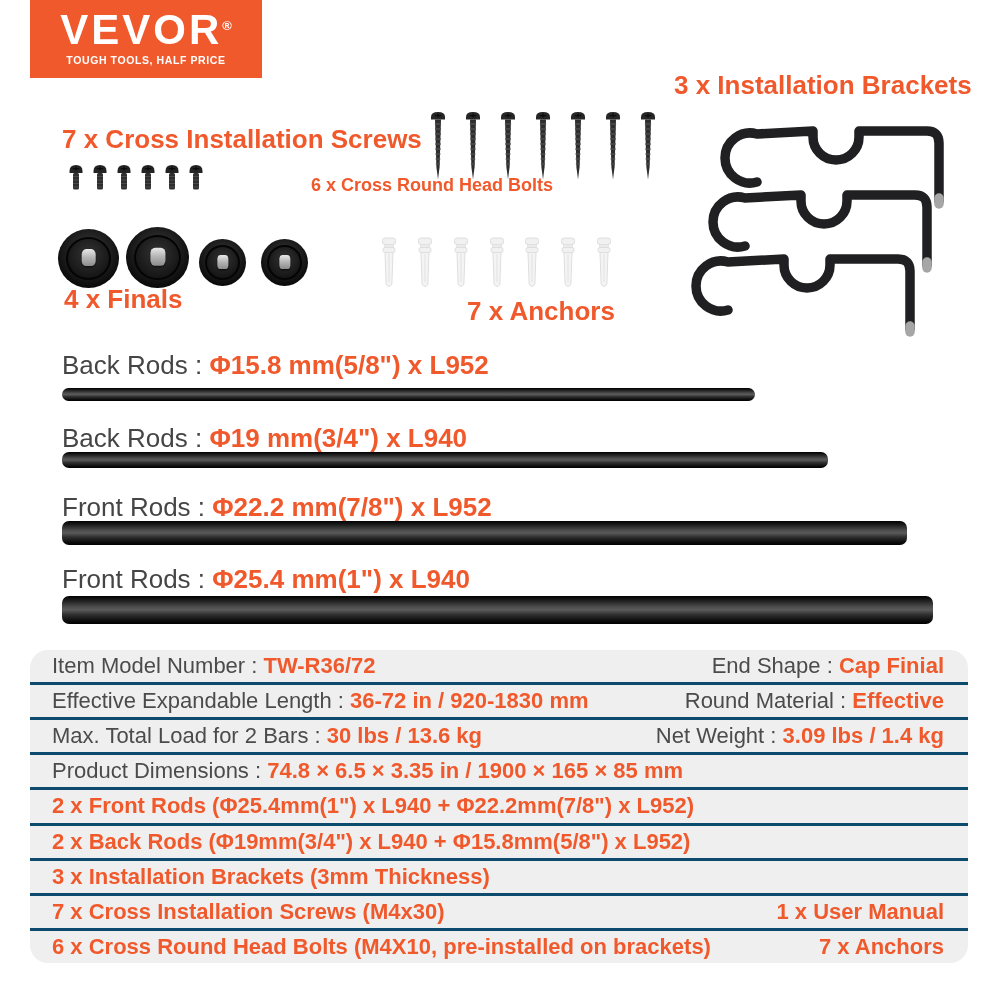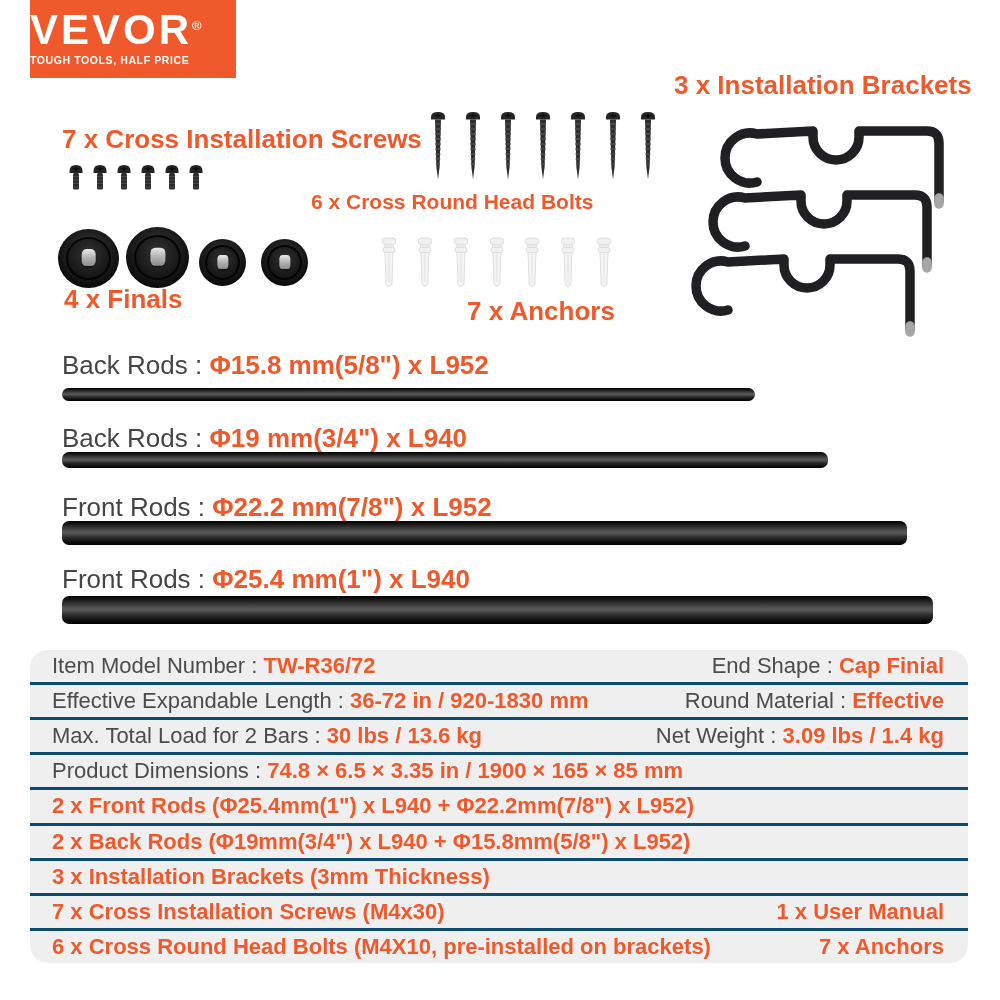--- a/index.html
+++ b/index.html
@@ -2,31 +2,31 @@
 <html><head>
 <meta charset="utf-8">
 <style>
   html,body { margin:0; padding:0; background:#fff; }
   .canvas {
     position:relative; width:1000px; height:1000px; background:#ffffff;
     font-family:"Liberation Sans", sans-serif; overflow:hidden;
   }
 
   
-  .logo { position:absolute; left:30px; top:0; width:206px; height:78px;
-          background:#F0592C; color:#fff; }
+  .logo { position:absolute; left:30px; top:0; width:232px; height:78px;
+          background:#F0592C; color:#fff; text-align:center; }
   .logo-name { font-size:42px; font-weight:bold; letter-spacing:3px; line-height:1; margin-top:9px; }
   .logo-reg  { font-size:13px; vertical-align:14px; letter-spacing:0; }
   .logo-tagline { font-size:10.5px; font-weight:bold; letter-spacing:.6px; margin-top:3px; }
 
   
   .h-orange { position:absolute; color:#F0592C; font-weight:bold; font-size:26px; white-space:nowrap;text-align:right; }
   #screws-label   { left:62px;  top:124px; }
   #brackets-label { left:674px; top:70px;  }
-  #bolts-label    { left:311px; top:190px; font-size:21px; }
+  #bolts-label    { left:311px; top:175px; font-size:18px; }
   #finials-label  { left:64px;  top:284px; }
   #anchors-label  { left:467px; top:296px; }
 
   
   .piece { position:absolute; }
   .screw  { width:18px; height:70px; }
   .bolt   { width:16px; height:27px; }
   .anchor { width:18px; height:54px; }
   .bracket{ width:250px; height:108px; }
 

